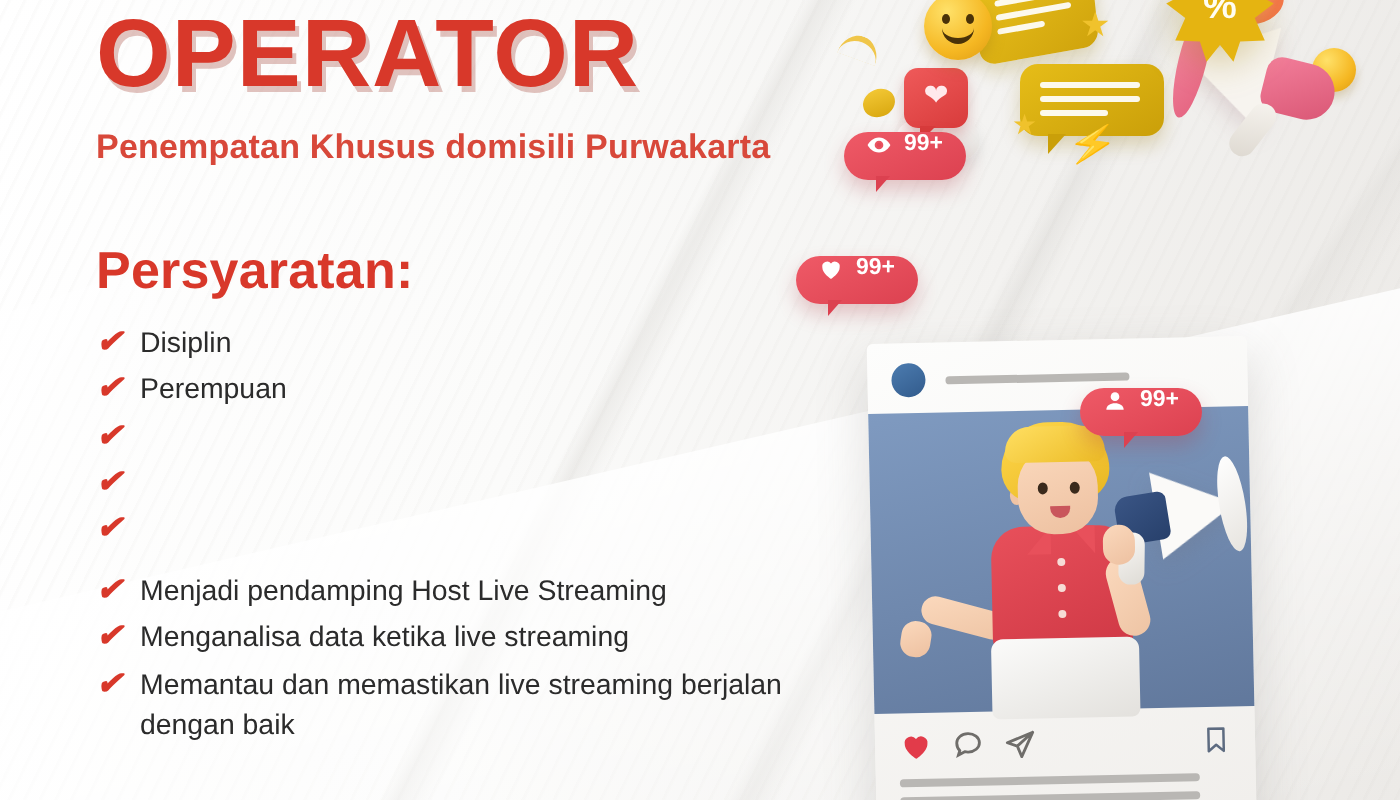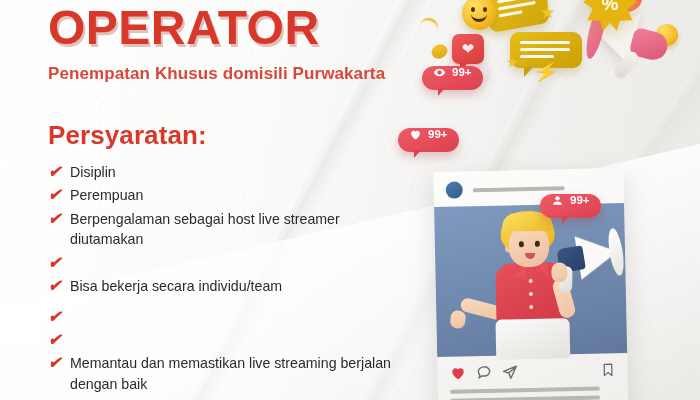--- a/index.html
+++ b/index.html
@@ -530,37 +530,37 @@
       <li>
         <span class="check">✔</span>
         <span class="bullet-text">Disiplin</span>
       </li>
       <li>
         <span class="check">✔</span>
         <span class="bullet-text">Perempuan</span>
       </li>
       <li>
         <span class="check">✔</span>
-        <span class="bullet-text">Berpengalaman sebagai host live streamer diutamakan</span>
       </li>
       <li>
         <span class="check">✔</span>
       </li>
       <li>
         <span class="check">✔</span>
-        <span class="bullet-text">Bisa bekerja secara individu/team</span>
       </li>
     </ul>
 
     <ul class="bullets">
       <li>
         <span class="check">✔</span>
+        <span class="bullet-text">Menjadi pendamping Host Live Streaming</span>
       </li>
       <li>
         <span class="check">✔</span>
+        <span class="bullet-text">Menganalisa data ketika live streaming</span>
       </li>
       <li>
         <span class="check">✔</span>
         <span class="bullet-text">Memantau dan memastikan live streaming berjalan dengan baik</span>
       </li>
     </ul>
   </div>
 
   <div class="art">
 

